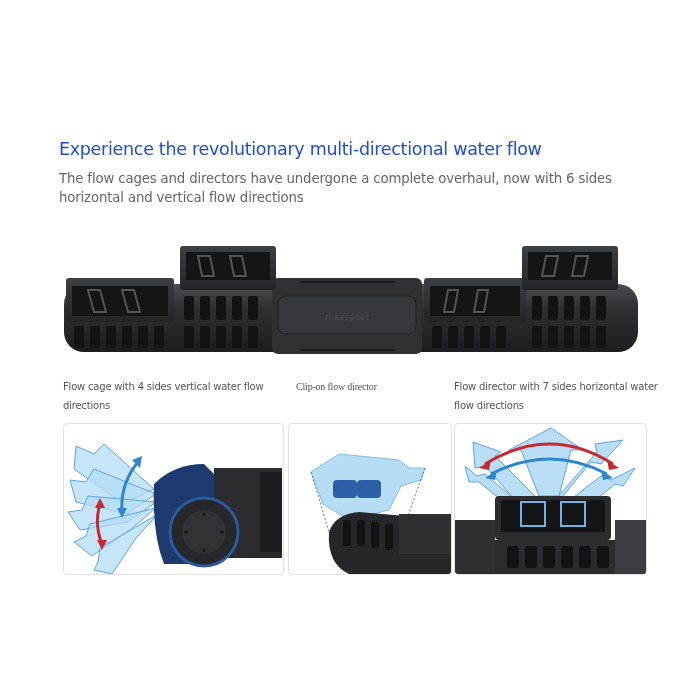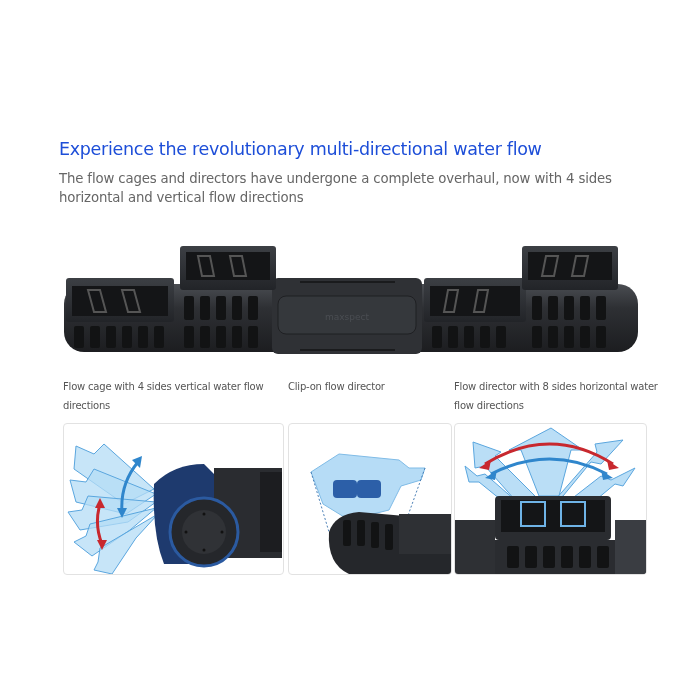--- a/index.html
+++ b/index.html
@@ -8,21 +8,21 @@
     .subtext { position:absolute; left:59px; top:169px; width:600px; font-size:13.3px; line-height:19px; color:#666; letter-spacing:-0.15px; }
     .pump { position:absolute; left:60px; top:238px; width:584px; height:120px; }
     .caption { position:absolute; top:377px; font-size:10px; line-height:19px; color:#555; letter-spacing:-0.2px; }
     .panel { position:absolute; top:423px; height:150px; border:1px solid #e2e2e2; border-radius:4px; background:#fff; overflow:hidden; }
     .panel svg { position:absolute; left:0; top:0; }
   </style>
 </head>
 <body>
 
 <div class="headline">Experience the revolutionary multi-directional water flow</div>
-<div class="subtext">The flow cages and directors have undergone a complete overhaul, now with 4 sides horizontal and vertical flow directions</div>
+<div class="subtext">The flow cages and directors have undergone a complete overhaul, now with 6 sides horizontal and vertical flow directions</div>
 
 <div class="pump">
   <svg width="584" height="120" viewBox="0 0 584 120">
     <defs>
       <linearGradient id="tube" x1="0" y1="0" x2="0" y2="1">
         <stop offset="0" stop-color="#4a4d52"></stop>
         <stop offset="0.35" stop-color="#2e3034"></stop>
         <stop offset="1" stop-color="#1c1d20"></stop>
       </linearGradient>
       <linearGradient id="box" x1="0" y1="0" x2="0" y2="1">
@@ -92,22 +92,22 @@
       <rect x="472" y="88" width="10" height="22" rx="2"></rect>
       <rect x="488" y="88" width="10" height="22" rx="2"></rect>
       <rect x="504" y="88" width="10" height="22" rx="2"></rect>
       <rect x="520" y="88" width="10" height="22" rx="2"></rect>
       <rect x="536" y="88" width="10" height="22" rx="2"></rect>
     </g>
   </svg>
 </div>
 
 <div class="caption" style="left:63px; width:210px;">Flow cage with 4 sides vertical water flow directions</div>
-<div class="caption" style="left:288px; width:160px;">Clip-on flow director</div>
-<div class="caption" style="left:454px; width:215px;">Flow director with 8 sides horizontal water flow directions</div>
+<div class="caption" style="left:296px; width:160px;font-family:Liberation Serif, serif;">Clip-on flow director</div>
+<div class="caption" style="left:454px; width:215px;">Flow director with 7 sides horizontal water flow directions</div>
 
 <div class="panel" style="left:63px; width:219px;">
   <svg width="219" height="150" viewBox="0 0 219 150">
     <g fill="#b4dcf6" fill-opacity="0.75" stroke="#5aa6de" stroke-width="1">
       <path d="M90 65 L40 20 L30 30 L12 22 L10 45 L60 80 Z"></path>
       <path d="M92 70 L30 45 L22 58 L6 56 L12 78 L62 90 Z"></path>
       <path d="M92 78 L24 72 L18 86 L4 88 L16 106 L64 98 Z"></path>
       <path d="M92 84 L26 100 L22 112 L10 118 L28 132 L66 106 Z"></path>
       <path d="M94 90 L36 124 L34 138 L30 146 L48 150 L72 114 Z"></path>
     </g>

